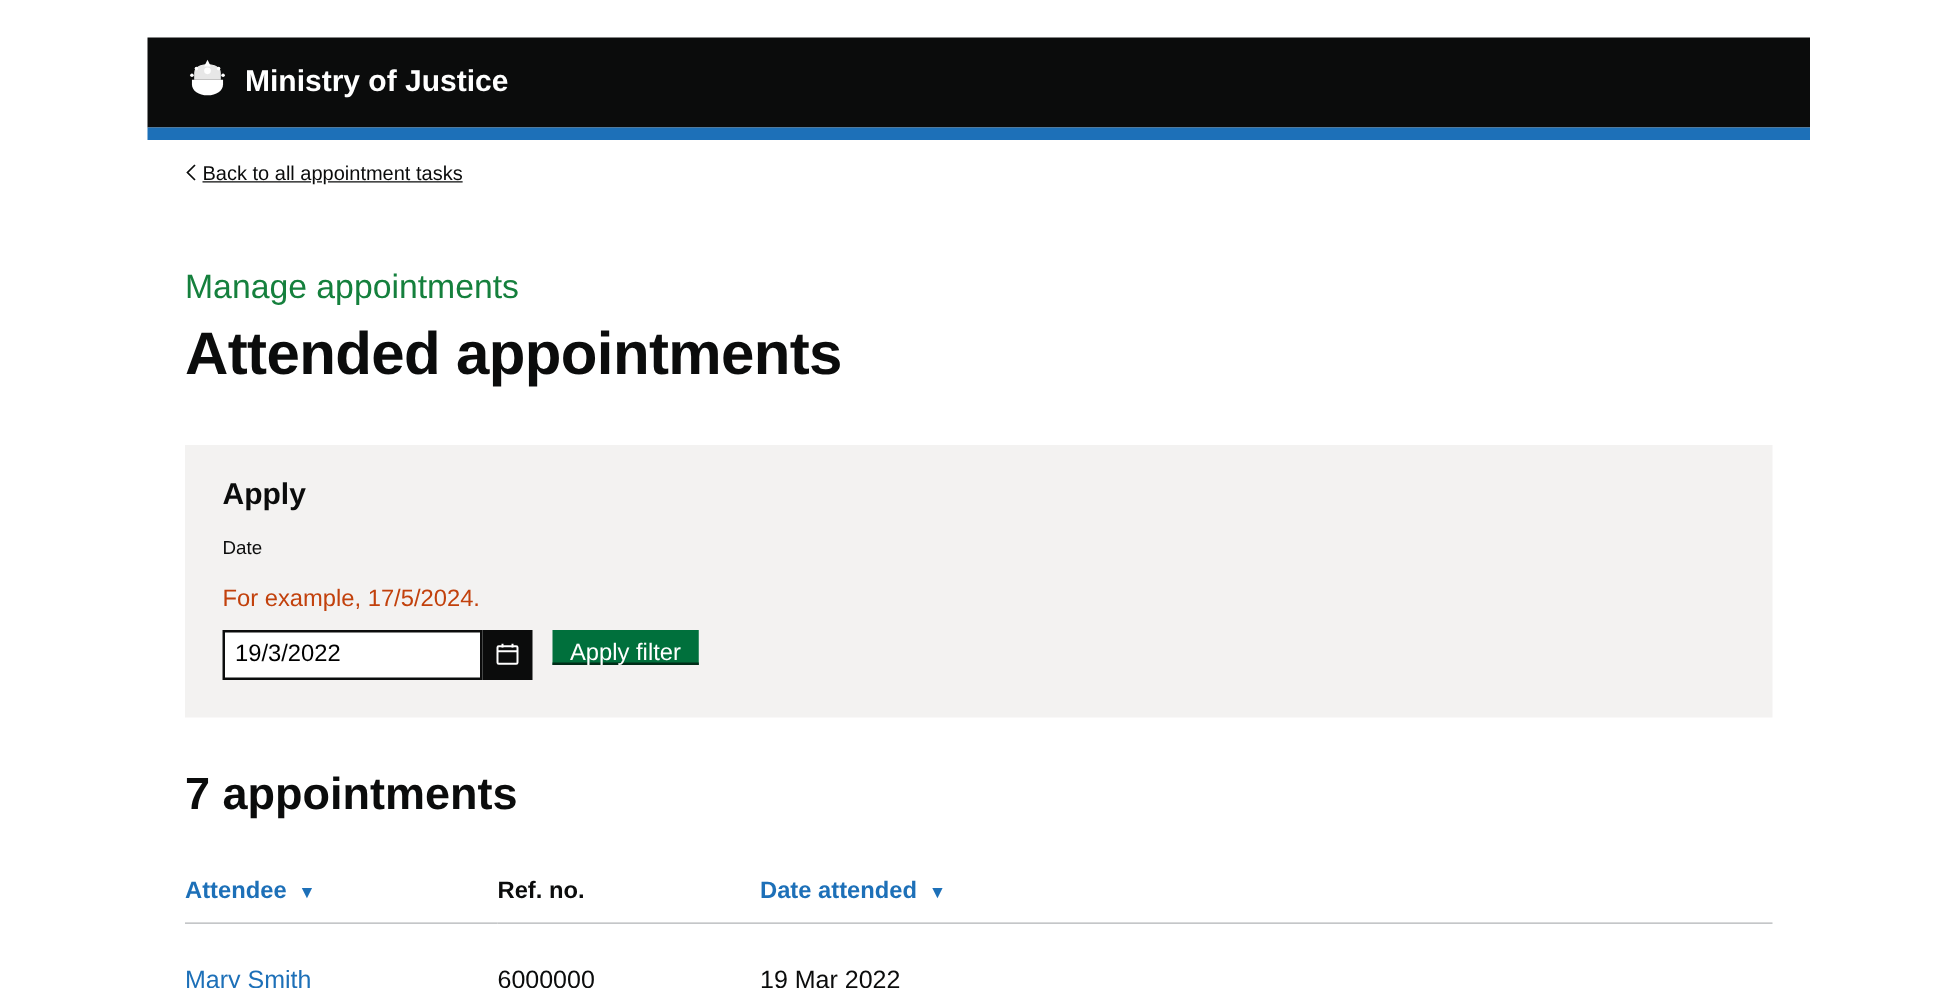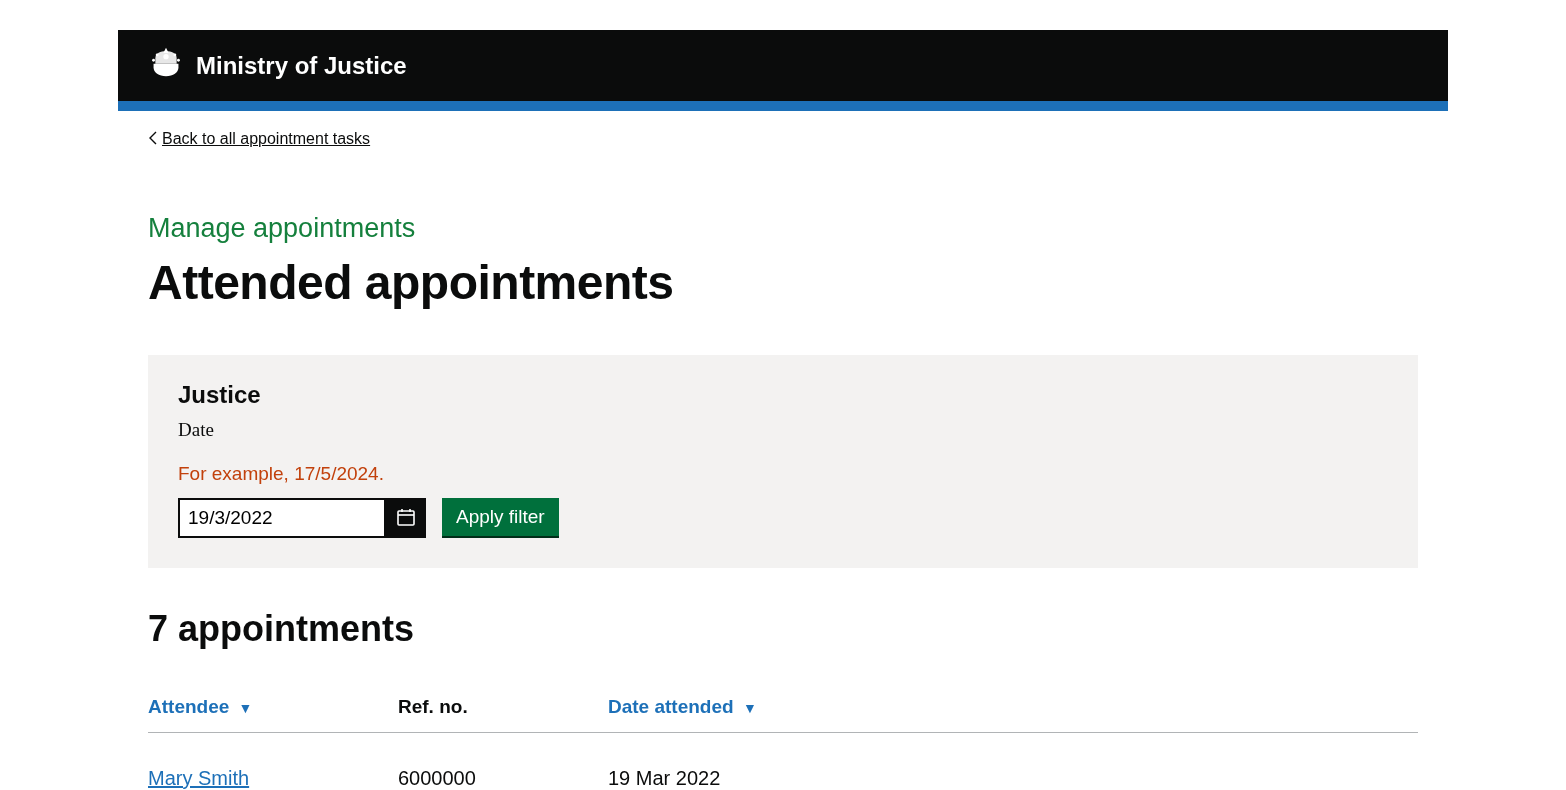--- a/index.html
+++ b/index.html
@@ -74,23 +74,22 @@
     background: #f3f2f1;
     padding: 24px 30px 30px 30px;
     margin-top: 40px;
   }
   .filter-heading {
     font-size: 24px;
     font-weight: 700;
   }
   .filter-label {
     display: block;
-    margin-top: 8px;
-    font-size: 19px;
-    font-family: Liberation Serif, serif;
+    margin-top: 18px;
+    font-size: 15px;
   }
   .filter-hint {
     color: #c2410c;
     margin-top: 19px;
     font-size: 19px;
   }
   .date-row {
     display: flex;
     align-items: stretch;
     gap: 16px;
@@ -124,21 +123,21 @@
     stroke: #fff;
   }
   .apply-button {
     background: #00703c;
     color: #fff;
     border: none;
     border-bottom: 2px solid #002d18;
     font-size: 19px;
     padding: 8px 14px;
     cursor: pointer;
-    height: 40px;
+    height: 28px;
   }
   .results-heading {
     font-size: 36px;
     font-weight: 700;
     margin-top: 38px;
   }
   table {
     width: 100%;
     border-collapse: collapse;
     margin-top: 30px;
@@ -208,21 +207,21 @@
     </span>
     <a href="#" class="back-link">Back to all appointment tasks</a>
   </div>
 
   <div class="container">
 
     <p class="caption">Manage appointments</p>
     <h1>Attended appointments</h1>
 
     <div class="filter-panel">
-      <h2 class="filter-heading">Justice</h2>
+      <h2 class="filter-heading">Apply</h2>
       <label class="filter-label">Date</label>
       <div class="filter-hint">For example, 17/5/2024.</div>
       <div class="date-row">
         <div class="date-input-wrap">
           <input type="text" class="date-input" value="19/3/2022" style="">
           <button class="date-button" aria-label="Open calendar">
             <span>
               <svg class="cal-icon" viewBox="0 0 20 20">
                 <rect x="2" y="4" width="16" height="14" rx="1" fill="none" stroke="#fff" stroke-width="1.6"></rect>
                 <line x1="2" y1="8" x2="18" y2="8" stroke="#fff" stroke-width="1.6"></line>

